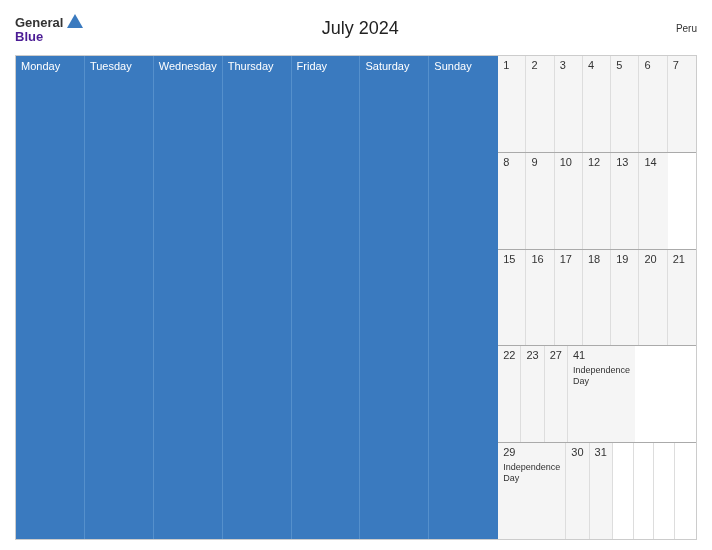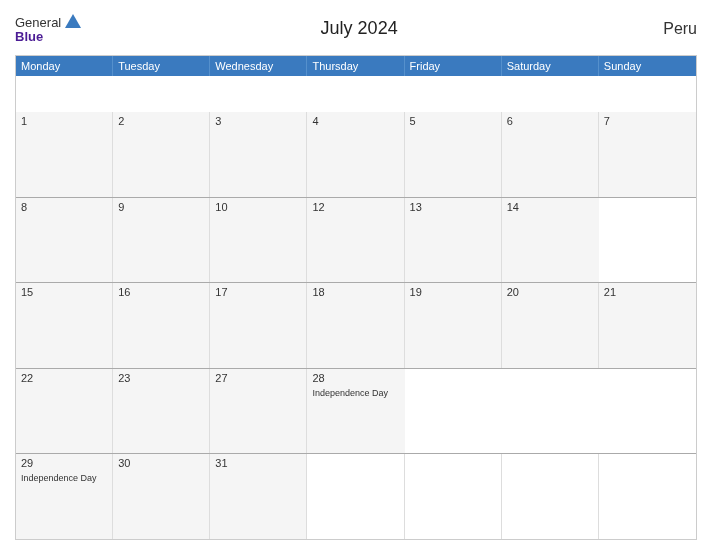--- a/index.html
+++ b/index.html
@@ -25,21 +25,21 @@
       margin-bottom: 8px;
       padding: 4px 0;
     }
     .logo {
       display: flex;
       align-items: center;
       gap: 3px;
     }
     .logo-text-general {
       font-size: 13px;
-      font-weight: normal;
+      font-weight: bold;
       color: #333;
       line-height: 1;
     }
     .logo-text-blue {
       font-size: 13px;
       font-weight: bold;
       color: #4c1d95;
       line-height: 1;
     }
     .logo-triangle {
@@ -52,32 +52,31 @@
       margin-bottom: 2px;
     }
     .title {
       font-size: 18px;
       font-weight: normal;
       color: #222;
       text-align: center;
       flex: 1;
     }
     .country {
-      font-size: 16px;
+      font-size: 10px;
       color: #333;
       min-width: 60px;
       text-align: right;
     }
     
     .calendar {
       flex: 1;
       display: flex;
-      flex-direction: column;
+      flex-direction: row;
       border: 1px solid #ccc;
-      gap: 36px;
     }
     .cal-header {
       display: grid;
       grid-template-columns: repeat(7, 1fr);
       background: #3a7abf;
     }
     .cal-header-cell {
       color: #fff;
       font-size: 11px;
       padding: 4px 5px;
@@ -228,21 +227,21 @@
           <div class="cal-cell">
             <span class="day-num">22</span>
           </div>
           <div class="cal-cell">
             <span class="day-num">23</span>
           </div>
           <div class="cal-cell">
             <span class="day-num">27</span>
           </div>
           <div class="cal-cell">
-            <span class="day-num">28</span>
+            <span class="day-num">41</span>
             <span class="event-text">Independence Day</span>
           </div>
         </div>
         <div class="cal-week">
           <div class="cal-cell">
             <span class="day-num">29</span>
             <span class="event-text">Independence Day</span>
           </div>
           <div class="cal-cell">
             <span class="day-num">30</span>

